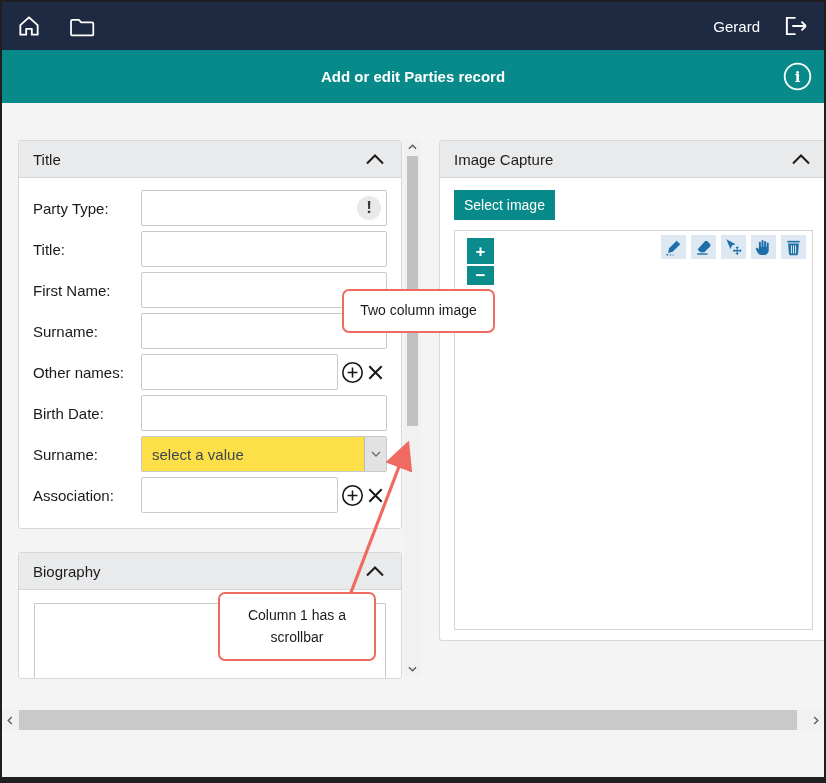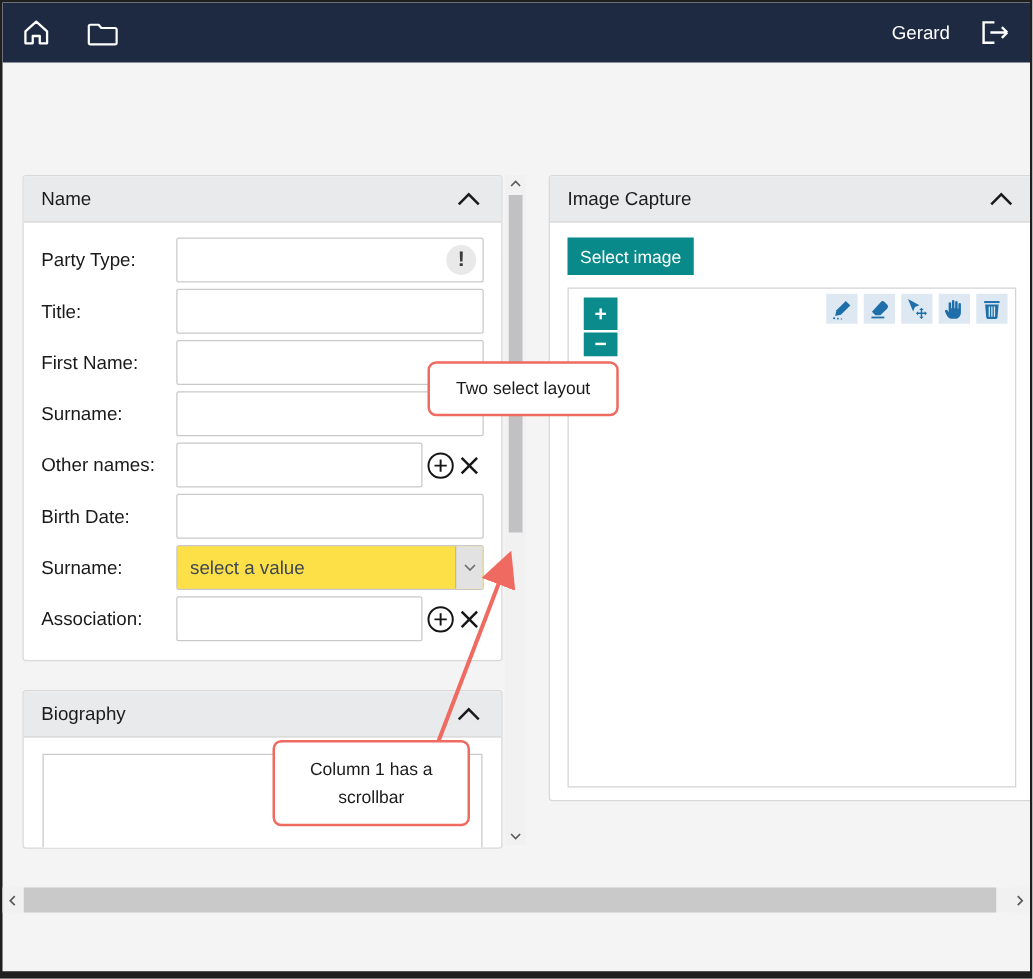--- a/index.html
+++ b/index.html
@@ -135,24 +135,33 @@
     <button class="iconbtn" style="margin-right:0;">
       <svg width="30" height="26" viewBox="0 0 26 24">
         <g fill="none" stroke="#ffffff" stroke-width="1.8">
           <path d="M13.5 4.5H5.5v15h8"></path>
           <path d="M10.5 12H23M23 12l-4-4M23 12l-4 4"></path>
         </g>
       </svg>
     </button>
   </div>
 
+  <div class="tealbar">
+    <span class="title">Add or edit Parties record</span>
+    <button class="infobtn">
+      <svg width="29" height="29" viewBox="0 0 29 29">
+        <circle cx="14.5" cy="14.5" r="12.8" fill="none" stroke="#ffffff" stroke-width="1.8"></circle>
+        <text x="14.5" y="20" text-anchor="middle" font-family="DejaVu Serif, serif" font-size="15" font-weight="bold" fill="#ffffff">i</text>
+      </svg>
+    </button>
+  </div>
 
   <div class="panel" id="name-panel">
     <div class="panel-header">
-      <span class="ptitle">Name</span>
+      <span class="ptitle">Title</span>
       <button class="collapse-btn">
         <svg width="20" height="12" viewBox="0 0 20 12">
           <path d="M2 10.5L10 2.5l8 8" fill="none" stroke="#1b1b1b" stroke-width="2"></path>
         </svg>
       </button>
     </div>
     <div class="panel-body">
 
       <div class="frow">
         <span class="flabel">Party Type:</span>
@@ -324,21 +333,21 @@
               <g stroke="#dde8f2" stroke-width="1.3">
                   <path d="M9.4 9v10.5M12 9v10.5M14.6 9v10.5"></path>
                 </g>
             </svg>
           </button>
         </div>
       </div>
     </div>
   </div>
 
-  <div class="callout" id="callout-two-column">Two select layout</div>
+  <div class="callout" id="callout-two-column">Two column image</div>
 
   <div class="callout" id="callout-scrollbar">Column 1 has a
 scrollbar</div>
 
   <svg id="annotation-arrow" viewBox="0 0 92 166">
     <defs>
       <marker id="ah" markerWidth="9" markerHeight="9" refX="5.5" refY="4.5" orient="auto">
         <path d="M0 0L9 4.5L0 9z" fill="#ef6a60"></path>
       </marker>
     </defs>

